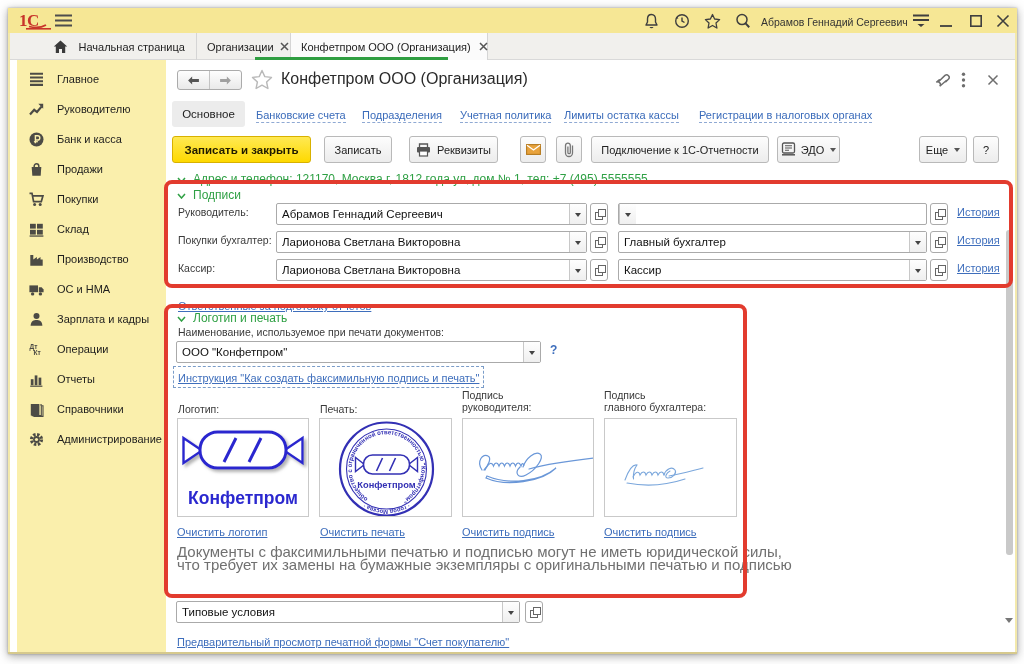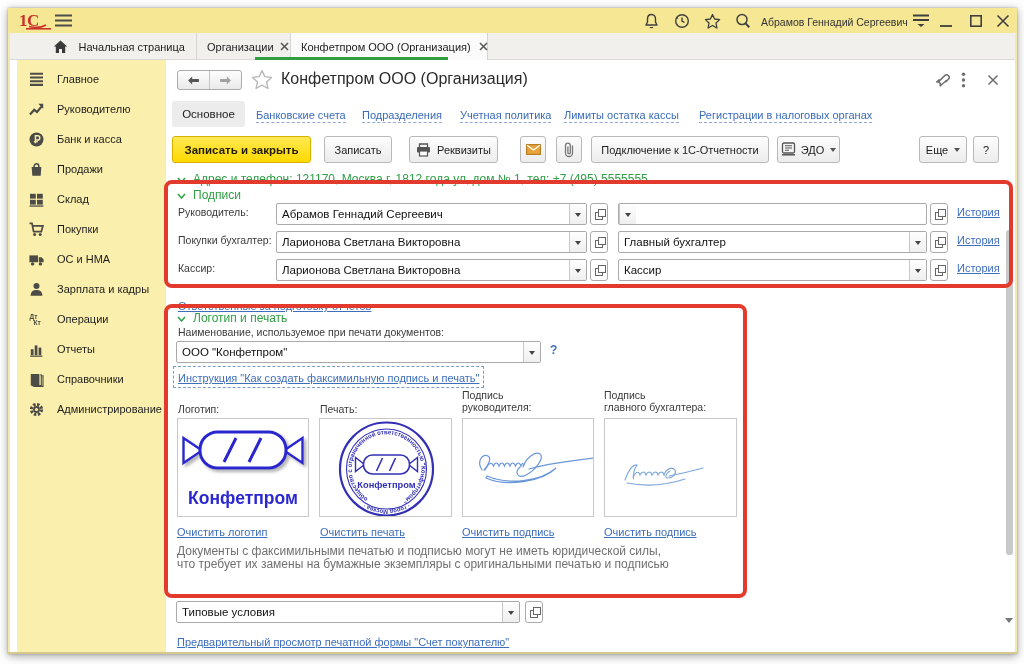--- a/index.html
+++ b/index.html
@@ -126,35 +126,41 @@
       </div>
     <div class="srow">
         <svg viewBox="0 0 15 15">
           <path d="M5.2 5.4 V4.1 a2.3 2.3 0 0 1 4.6 0 V5.4" stroke="#4c4b45" stroke-width="1.5" fill="none"></path>
           <path d="M2.7 5 H12.3 L11.7 13.7 H3.3 Z" fill="#4c4b45"></path>
         </svg>
         <span>Продажи</span>
       </div>
     <div class="srow">
         <svg viewBox="0 0 15 15">
+          <path d="M0.5 1.3 H3 L4.6 9.6 H12.3 L13.9 3.9 H3.6" stroke="#4c4b45" stroke-width="1.7" fill="none"></path>
+          <circle cx="5.6" cy="12.4" r="1.5" fill="#4c4b45"></circle>
+          <circle cx="11.2" cy="12.4" r="1.5" fill="#4c4b45"></circle>
+        </svg>
+        <span>Покупки</span>
+      </div>
+    <div class="srow">
+        <svg viewBox="0 0 15 15">
           <rect x="1" y="1.8" width="5.8" height="4.8" fill="#4c4b45"></rect>
           <rect x="8" y="1.8" width="5.8" height="4.8" fill="#4c4b45"></rect>
           <rect x="1" y="7.8" width="5.8" height="4.8" fill="#4c4b45"></rect>
           <rect x="8" y="7.8" width="5.8" height="4.8" fill="#4c4b45"></rect>
           <rect x="0.6" y="13.4" width="13.8" height="1.3" fill="#4c4b45"></rect>
         </svg>
         <span>Склад</span>
       </div>
     <div class="srow">
         <svg viewBox="0 0 15 15">
-          <path d="M0.5 1.3 H3 L4.6 9.6 H12.3 L13.9 3.9 H3.6" stroke="#4c4b45" stroke-width="1.7" fill="none"></path>
-          <circle cx="5.6" cy="12.4" r="1.5" fill="#4c4b45"></circle>
-          <circle cx="11.2" cy="12.4" r="1.5" fill="#4c4b45"></circle>
-        </svg>
-        <span>Покупки</span>
+          <path d="M1.3 13.8 V3 H4.3 V7.6 L7.9 4.9 V7.6 L11.5 4.9 V7.6 H13.7 V13.8 Z" fill="#4c4b45"></path>
+        </svg>
+        <span>Производство</span>
       </div>
     <div class="srow">
         <svg viewBox="0 0 15 15">
           <rect x="0.4" y="3.4" width="8.6" height="6.8" fill="#4c4b45"></rect>
           <path d="M9.8 5.2 H12.6 L14.6 7.6 V10.2 H9.8 Z" fill="#4c4b45"></path>
           <circle cx="3.6" cy="11.9" r="1.7" fill="#4c4b45"></circle>
           <circle cx="11.4" cy="11.9" r="1.7" fill="#4c4b45"></circle>
         </svg>
         <span>ОС и НМА</span>
       </div>
@@ -382,21 +388,21 @@
           <path d="M59 56 C61 50 67 47 70 51 C72 54 68 59 63 59 C59 59 61 54 65 52"></path>
           <path d="M64 57 C76 55 86 52 98 49"></path>
           <path d="M22 64 C42 68 62 66 80 60"></path>
         </g>
       </svg>
     </div>
     <div class="abs lnk" style="left:11px;top:466px">Очистить логотип</div>
     <div class="abs lnk" style="left:154px;top:466px">Очистить печать</div>
     <div class="abs lnk" style="left:296px;top:466px">Очистить подпись</div>
     <div class="abs lnk" style="left:438px;top:466px">Очистить подпись</div>
-    <div class="abs" style="left:11px;top:485px;font-size:12px;color:#707070;line-height:13px">Документы с факсимильными печатью и подписью могут не иметь юридической силы,<br>что требует их замены на бумажные экземпляры с оригинальными печатью и подписью</div>
+    <div class="abs" style="left:11px;top:485px;font-size:15px;color:#707070;line-height:13px">Документы с факсимильными печатью и подписью могут не иметь юридической силы,<br>что требует их замены на бумажные экземпляры с оригинальными печатью и подписью</div>
     <div class="inp" style="left:10px;top:541px;width:344px">
         <div class="tx">Типовые условия</div>
         <div class="dd"></div>
       </div>
     <div class="cpy" style="left:359px;top:541px"></div>
     <div class="abs lnk" style="left:11px;top:576px">Предварительный просмотр печатной формы "Счет покупателю"</div>
     <div class="abs" style="left:840px;top:170px;width:7px;height:325px;background:#c9c9c9;border-radius:3px"></div>
     <div class="abs" style="left:839px;top:558px;width:0;height:0;border:4px solid transparent;border-top:5px solid #777"></div>
   </div>
   <div id="rightedge"></div>

